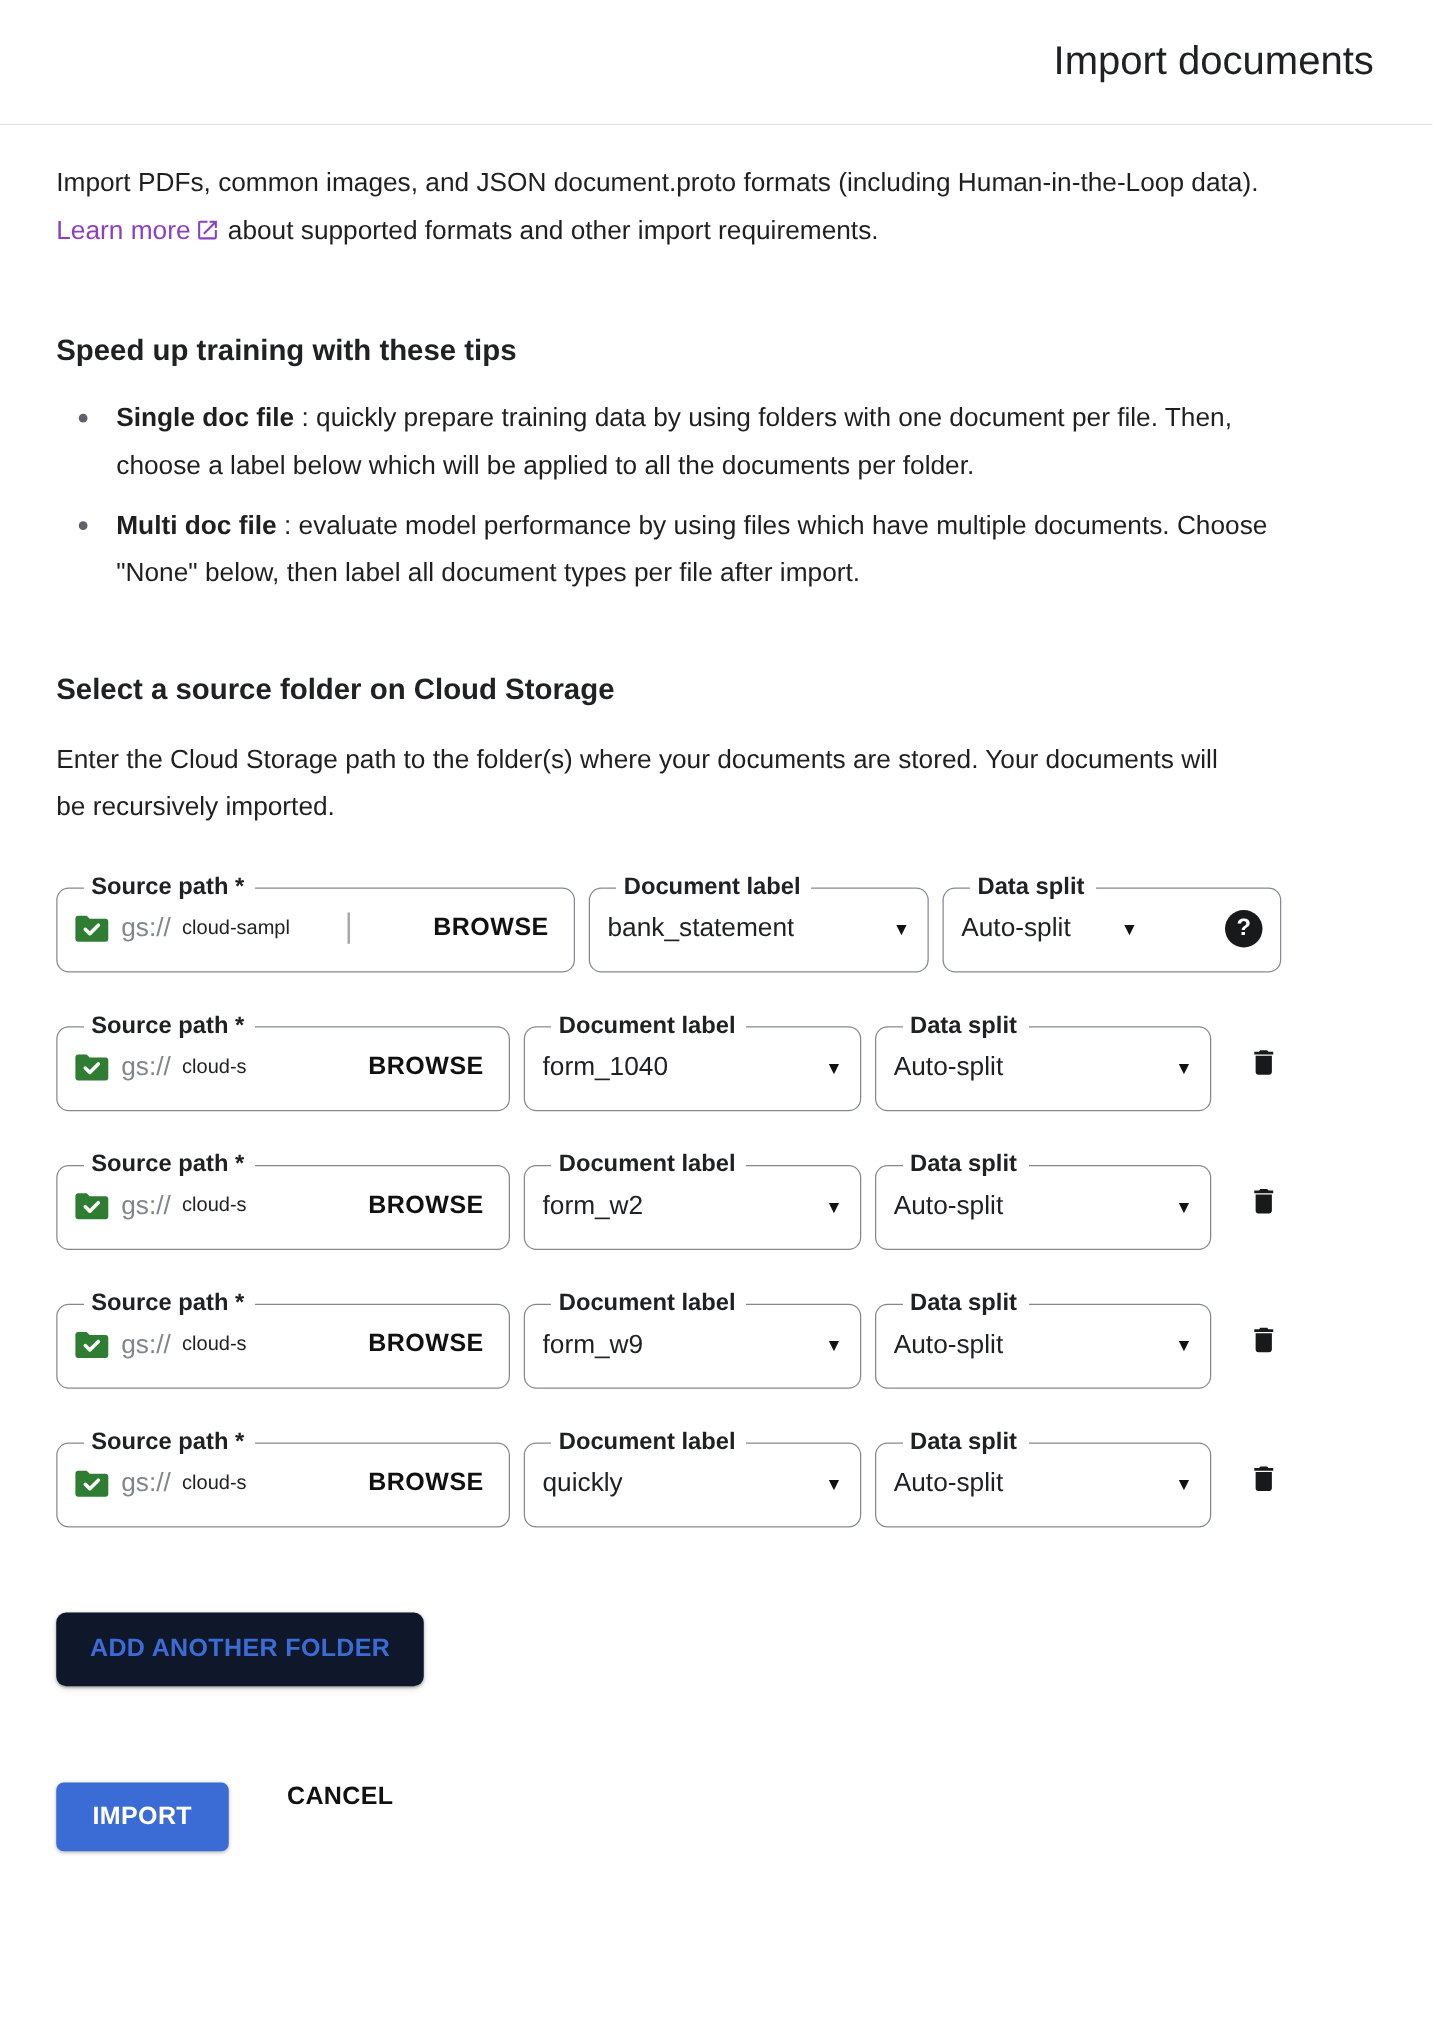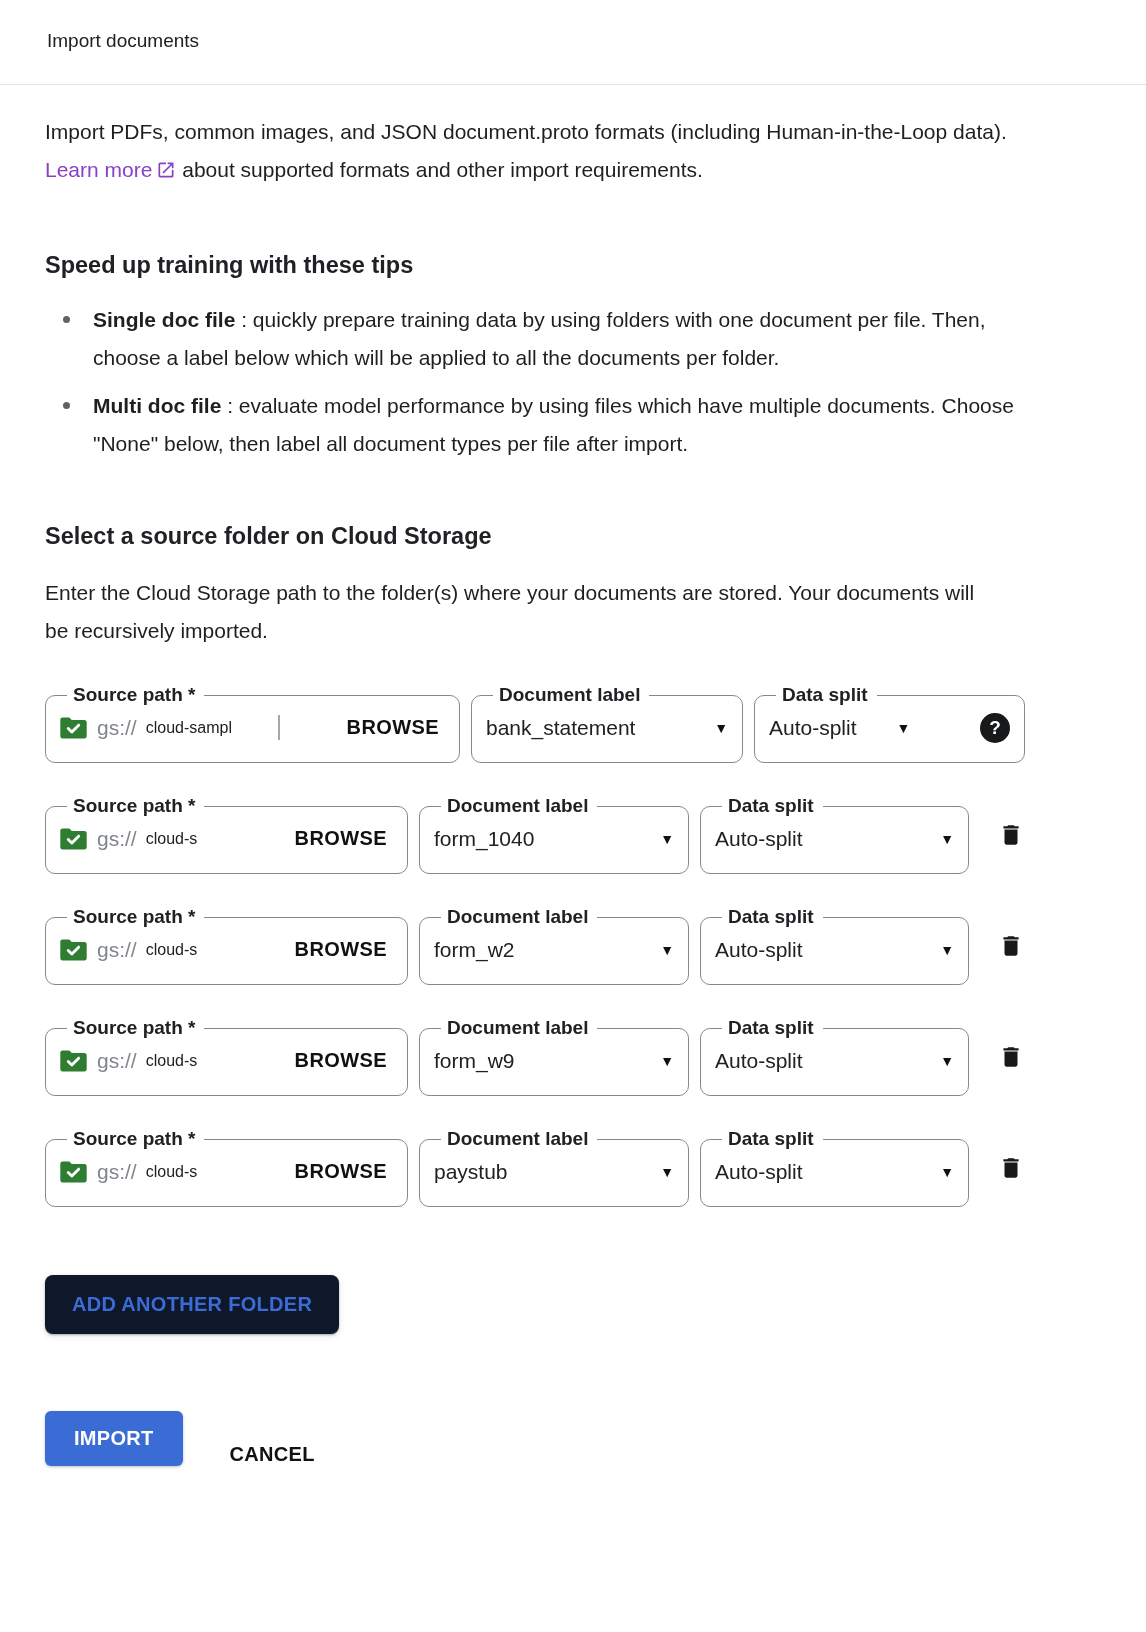--- a/index.html
+++ b/index.html
@@ -15,21 +15,21 @@
     width:1146px;min-height:1632px;
     font-family:"Liberation Sans","DejaVu Sans",sans-serif;
     color:var(--text-dark);
   }
   
   .dialog-header{
     padding:30px 47px 32px 47px;
     border-bottom:1px solid #e2e2e2;
   }
   .dialog-header h1{
-    margin:0;font-size:19px;font-weight:400;color:#202124;
+    margin:0;font-size:32px;font-weight:400;color:#202124;text-align:right;
   }
   
   .content{padding:0 45px 60px 45px;}
   .main-heading{
     margin:54px 0 0 0;font-size:31px;font-weight:700;color:#202124;
   }
   .intro{
     margin:28px 0 0 0;font-size:21px;line-height:38px;color:var(--text-dark);
     max-width:990px;
   }
@@ -101,21 +101,21 @@
     display:inline-flex;align-items:center;
   }
   
   .add-folder-btn{
     margin-top:36px;background:#0f172a;border:none;cursor:pointer;border-radius:8px;
     font-family:Liberation Sans, sans-serif;
     color:var(--primary-blue);font-size:20px;font-weight:700;letter-spacing:.3px;
     padding:18px 27px;
     box-shadow:0 1px 2px rgba(0,0,0,.28),0 2px 6px rgba(60,64,67,.15);
   }
-  .actions{margin-top:77px;display:flex;align-items:flex-end;gap:47px;}
+  .actions{margin-top:77px;display:flex;align-items:flex-start;gap:47px;}
   .import-btn{
     background:var(--primary-blue);color:#fff;border:none;cursor:pointer;
     font-family:"Liberation Sans","DejaVu Sans",sans-serif;
     font-size:20px;font-weight:700;letter-spacing:.3px;
     padding:16px 29px;border-radius:6px;
     box-shadow:0 1px 3px rgba(0,0,0,.25);
   }
   .cancel-btn{
     background:none;border:none;cursor:pointer;color:#111;
     font-family:"Liberation Sans","DejaVu Sans",sans-serif;
@@ -302,21 +302,21 @@
               </svg>
             </span>
           <span class="gs-prefix">gs://</span>
           <input class="path-input w-small" value="cloud-s" style="">
           <button class="browse-btn">BROWSE</button>
         </div>
       </fieldset>
       <fieldset class="fld doc-small">
         <legend>Document label</legend>
         <div class="fld-content">
-          <span class="select-val">paystub</span>
+          <span class="select-val">quickly</span>
           <span class="dd-arrow">▼</span>
         </div>
       </fieldset>
       <fieldset class="fld split-small">
         <legend>Data split</legend>
         <div class="fld-content">
           <span class="select-val">Auto-split</span>
           <span class="dd-arrow">▼</span>
         </div>
       </fieldset>

